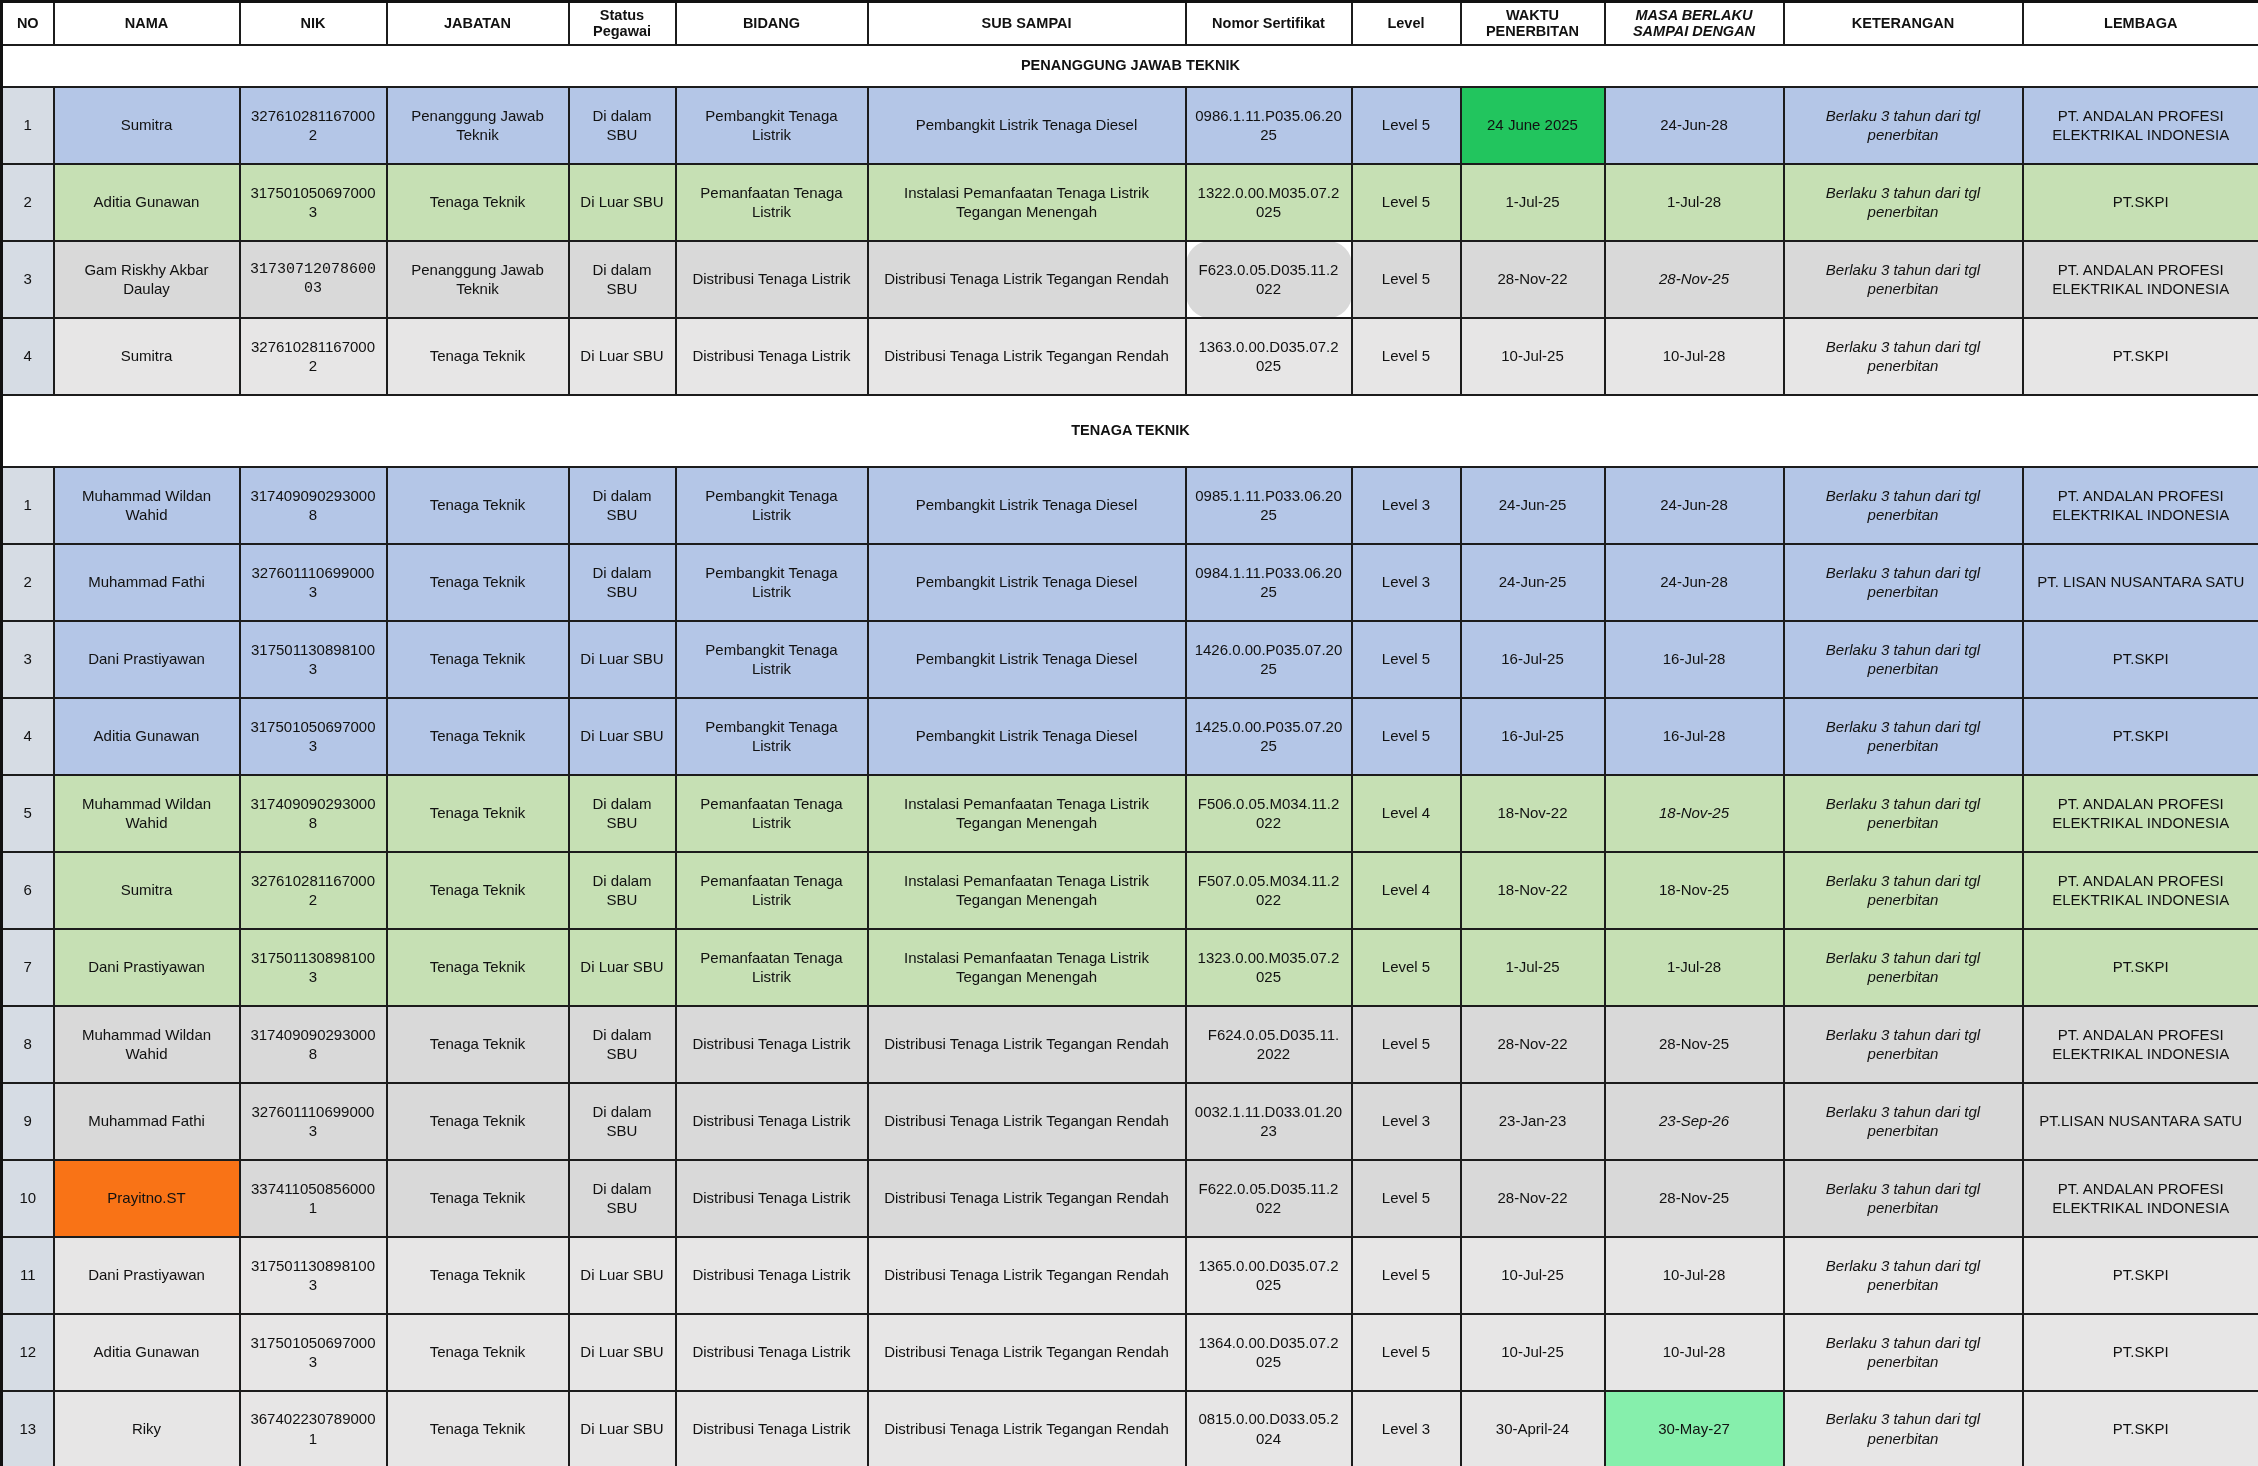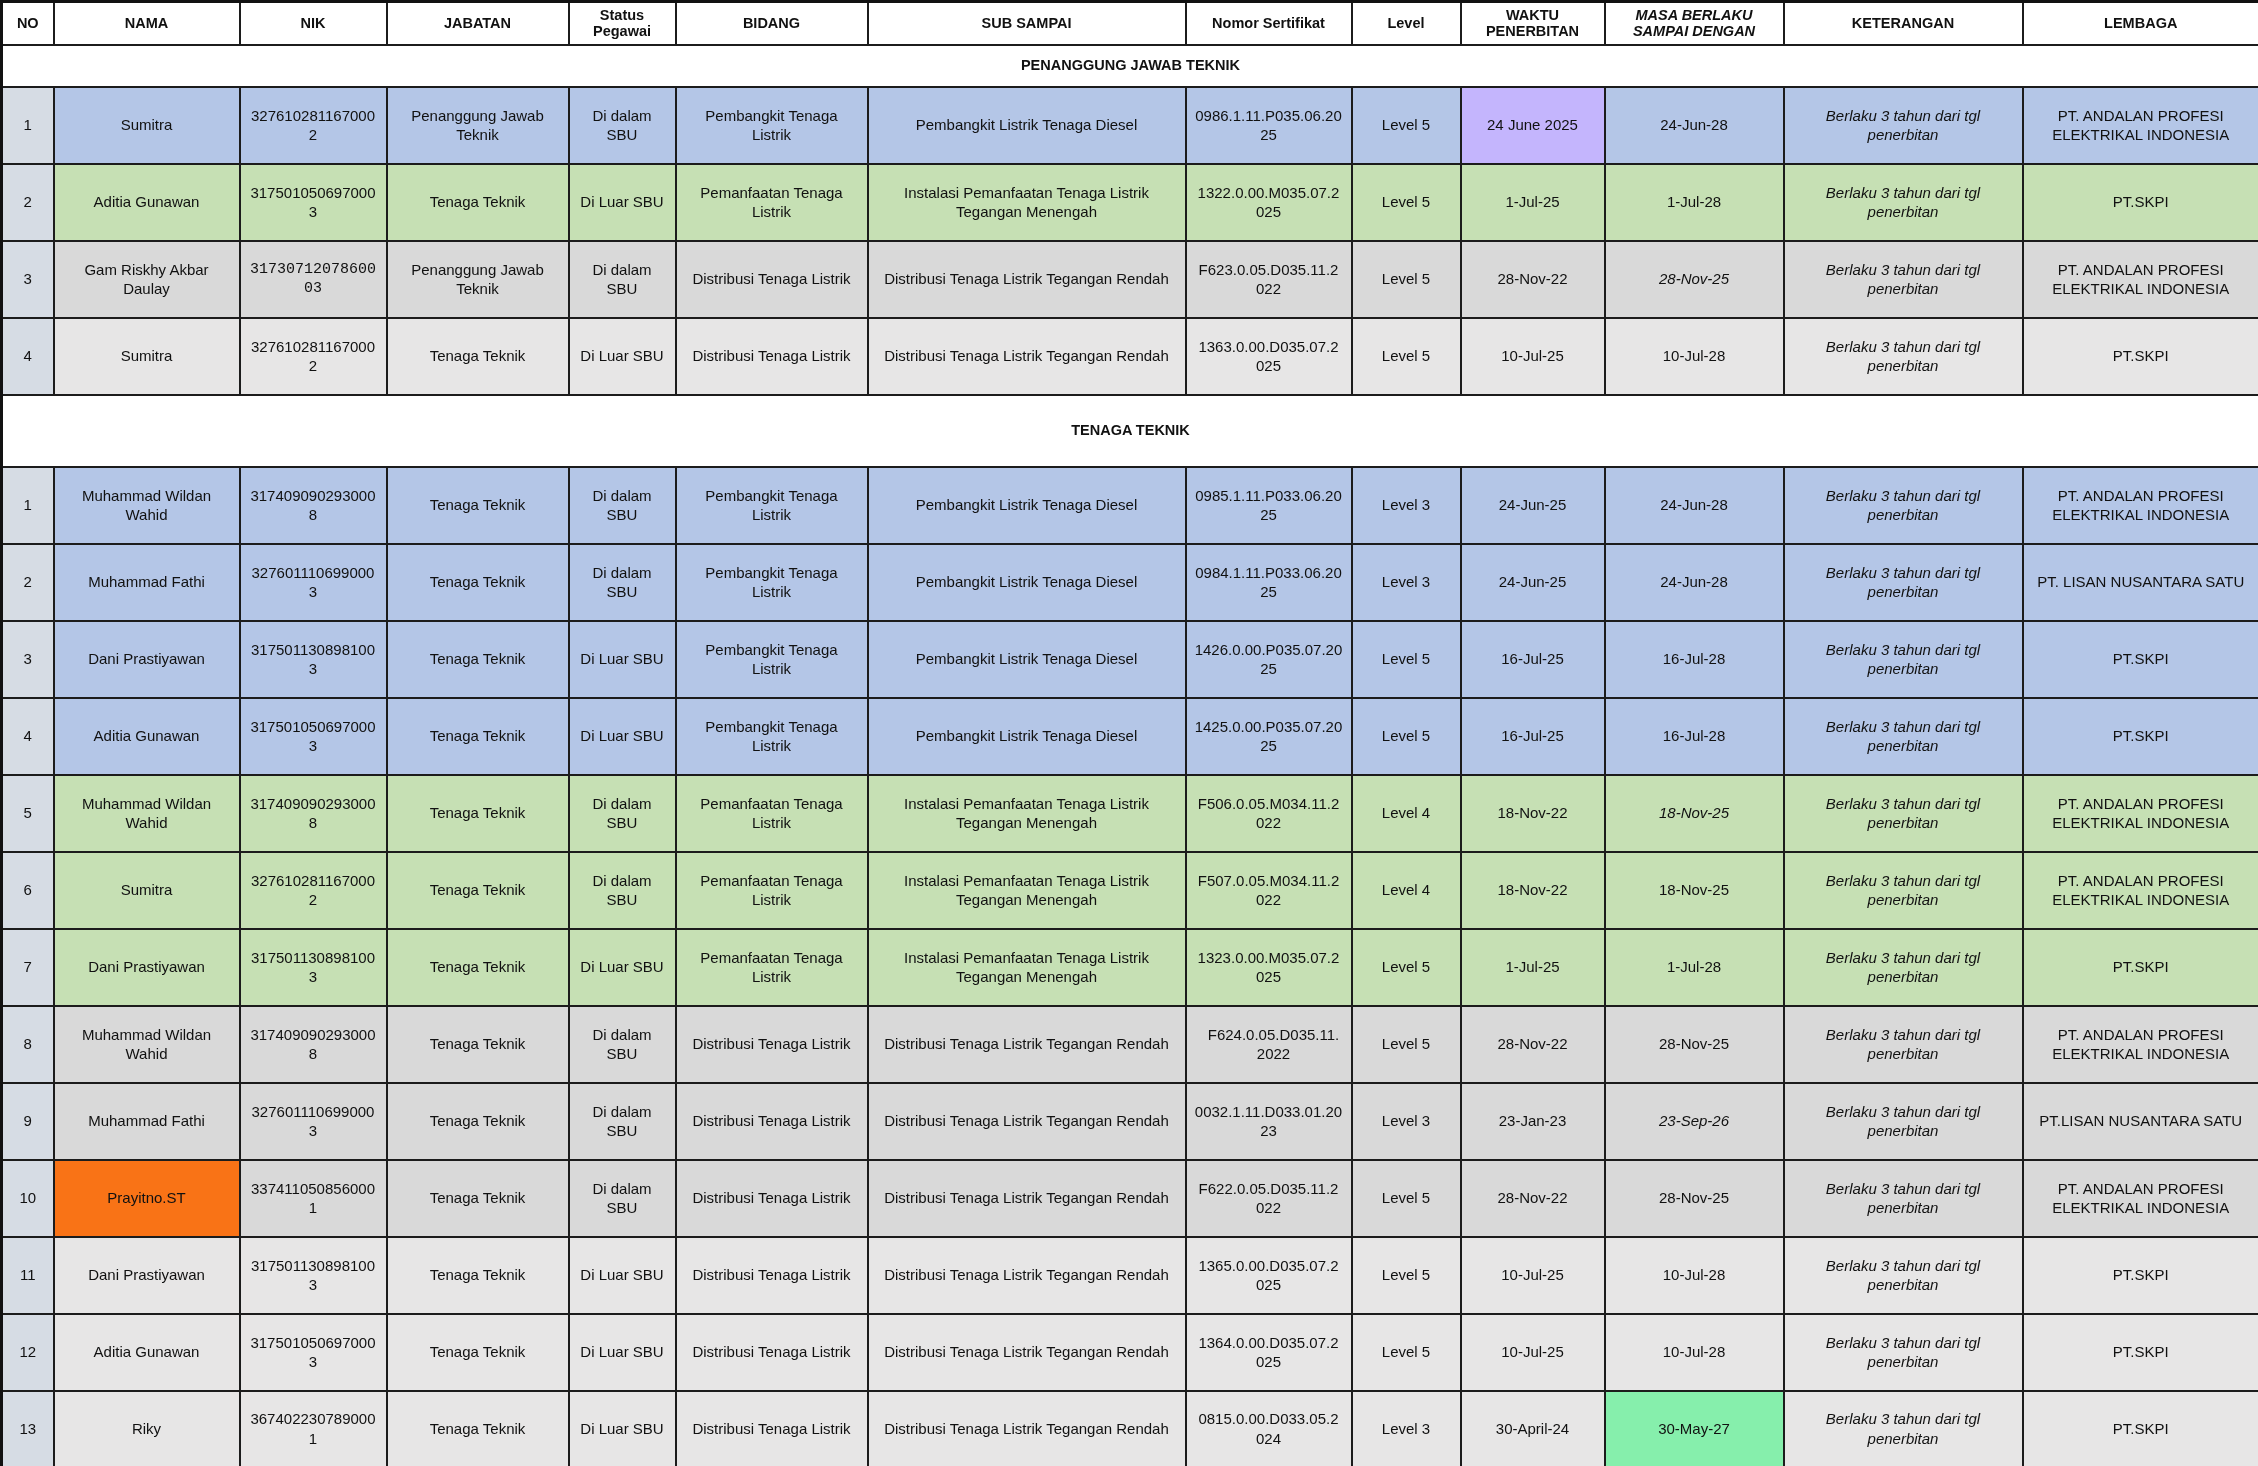--- a/index.html
+++ b/index.html
@@ -68,21 +68,21 @@
       <tr class="data-row">
         <td style="background: rgb(214, 220, 228);">1</td>
         <td style="background: rgb(180, 198, 231);">Sumitra</td>
         <td style="background: rgb(180, 198, 231);">3276102811670002</td>
         <td style="background: rgb(180, 198, 231);">Penanggung Jawab Teknik</td>
         <td style="background: rgb(180, 198, 231);">Di dalam SBU</td>
         <td style="background: rgb(180, 198, 231);">Pembangkit Tenaga Listrik</td>
         <td style="background: rgb(180, 198, 231);">Pembangkit Listrik Tenaga Diesel</td>
         <td style="background: rgb(180, 198, 231);">0986.1.11.P035.06.2025</td>
         <td style="background: rgb(180, 198, 231);">Level 5</td>
-        <td style="background: #c4b5fd;">24 June 2025</td>
+        <td style="background: #22c55e;">24 June 2025</td>
         <td style="background: rgb(180, 198, 231);">24-Jun-28</td>
         <td class="keterangan" style="background: rgb(180, 198, 231);">Berlaku 3 tahun dari tgl penerbitan</td>
         <td style="background: rgb(180, 198, 231);">PT. ANDALAN PROFESI ELEKTRIKAL INDONESIA</td>
       </tr>
       <tr class="data-row">
         <td style="background: rgb(214, 220, 228);">2</td>
         <td style="background: rgb(198, 224, 180);">Aditia Gunawan</td>
         <td style="background: rgb(198, 224, 180);">3175010506970003</td>
         <td style="background: rgb(198, 224, 180);">Tenaga Teknik</td>
         <td style="background: rgb(198, 224, 180);">Di Luar SBU</td>
@@ -96,21 +96,21 @@
         <td style="background: rgb(198, 224, 180);">PT.SKPI</td>
       </tr>
       <tr class="data-row">
         <td style="background: rgb(214, 220, 228);">3</td>
         <td style="background: rgb(217, 217, 217);">Gam Riskhy Akbar Daulay</td>
         <td style="background: rgb(217, 217, 217); font-family: Liberation Mono, monospace;">3173071207860003</td>
         <td style="background: rgb(217, 217, 217);">Penanggung Jawab Teknik</td>
         <td style="background: rgb(217, 217, 217);">Di dalam SBU</td>
         <td style="background: rgb(217, 217, 217);">Distribusi Tenaga Listrik</td>
         <td style="background: rgb(217, 217, 217);">Distribusi Tenaga Listrik Tegangan Rendah</td>
-        <td style="background: rgb(217, 217, 217);">F623.0.05.D035.11.2022</td>
+        <td style="background: rgb(217, 217, 217); border-radius: 24px;">F623.0.05.D035.11.2022</td>
         <td style="background: rgb(217, 217, 217);">Level 5</td>
         <td style="background: rgb(217, 217, 217);">28-Nov-22</td>
         <td class="italic" style="background: rgb(217, 217, 217);">28-Nov-25</td>
         <td class="keterangan" style="background: rgb(217, 217, 217);">Berlaku 3 tahun dari tgl penerbitan</td>
         <td style="background: rgb(217, 217, 217);">PT. ANDALAN PROFESI ELEKTRIKAL INDONESIA</td>
       </tr>
       <tr class="data-row">
         <td style="background: rgb(214, 220, 228);">4</td>
         <td style="background: rgb(231, 230, 230);">Sumitra</td>
         <td style="background: rgb(231, 230, 230);">3276102811670002</td>

